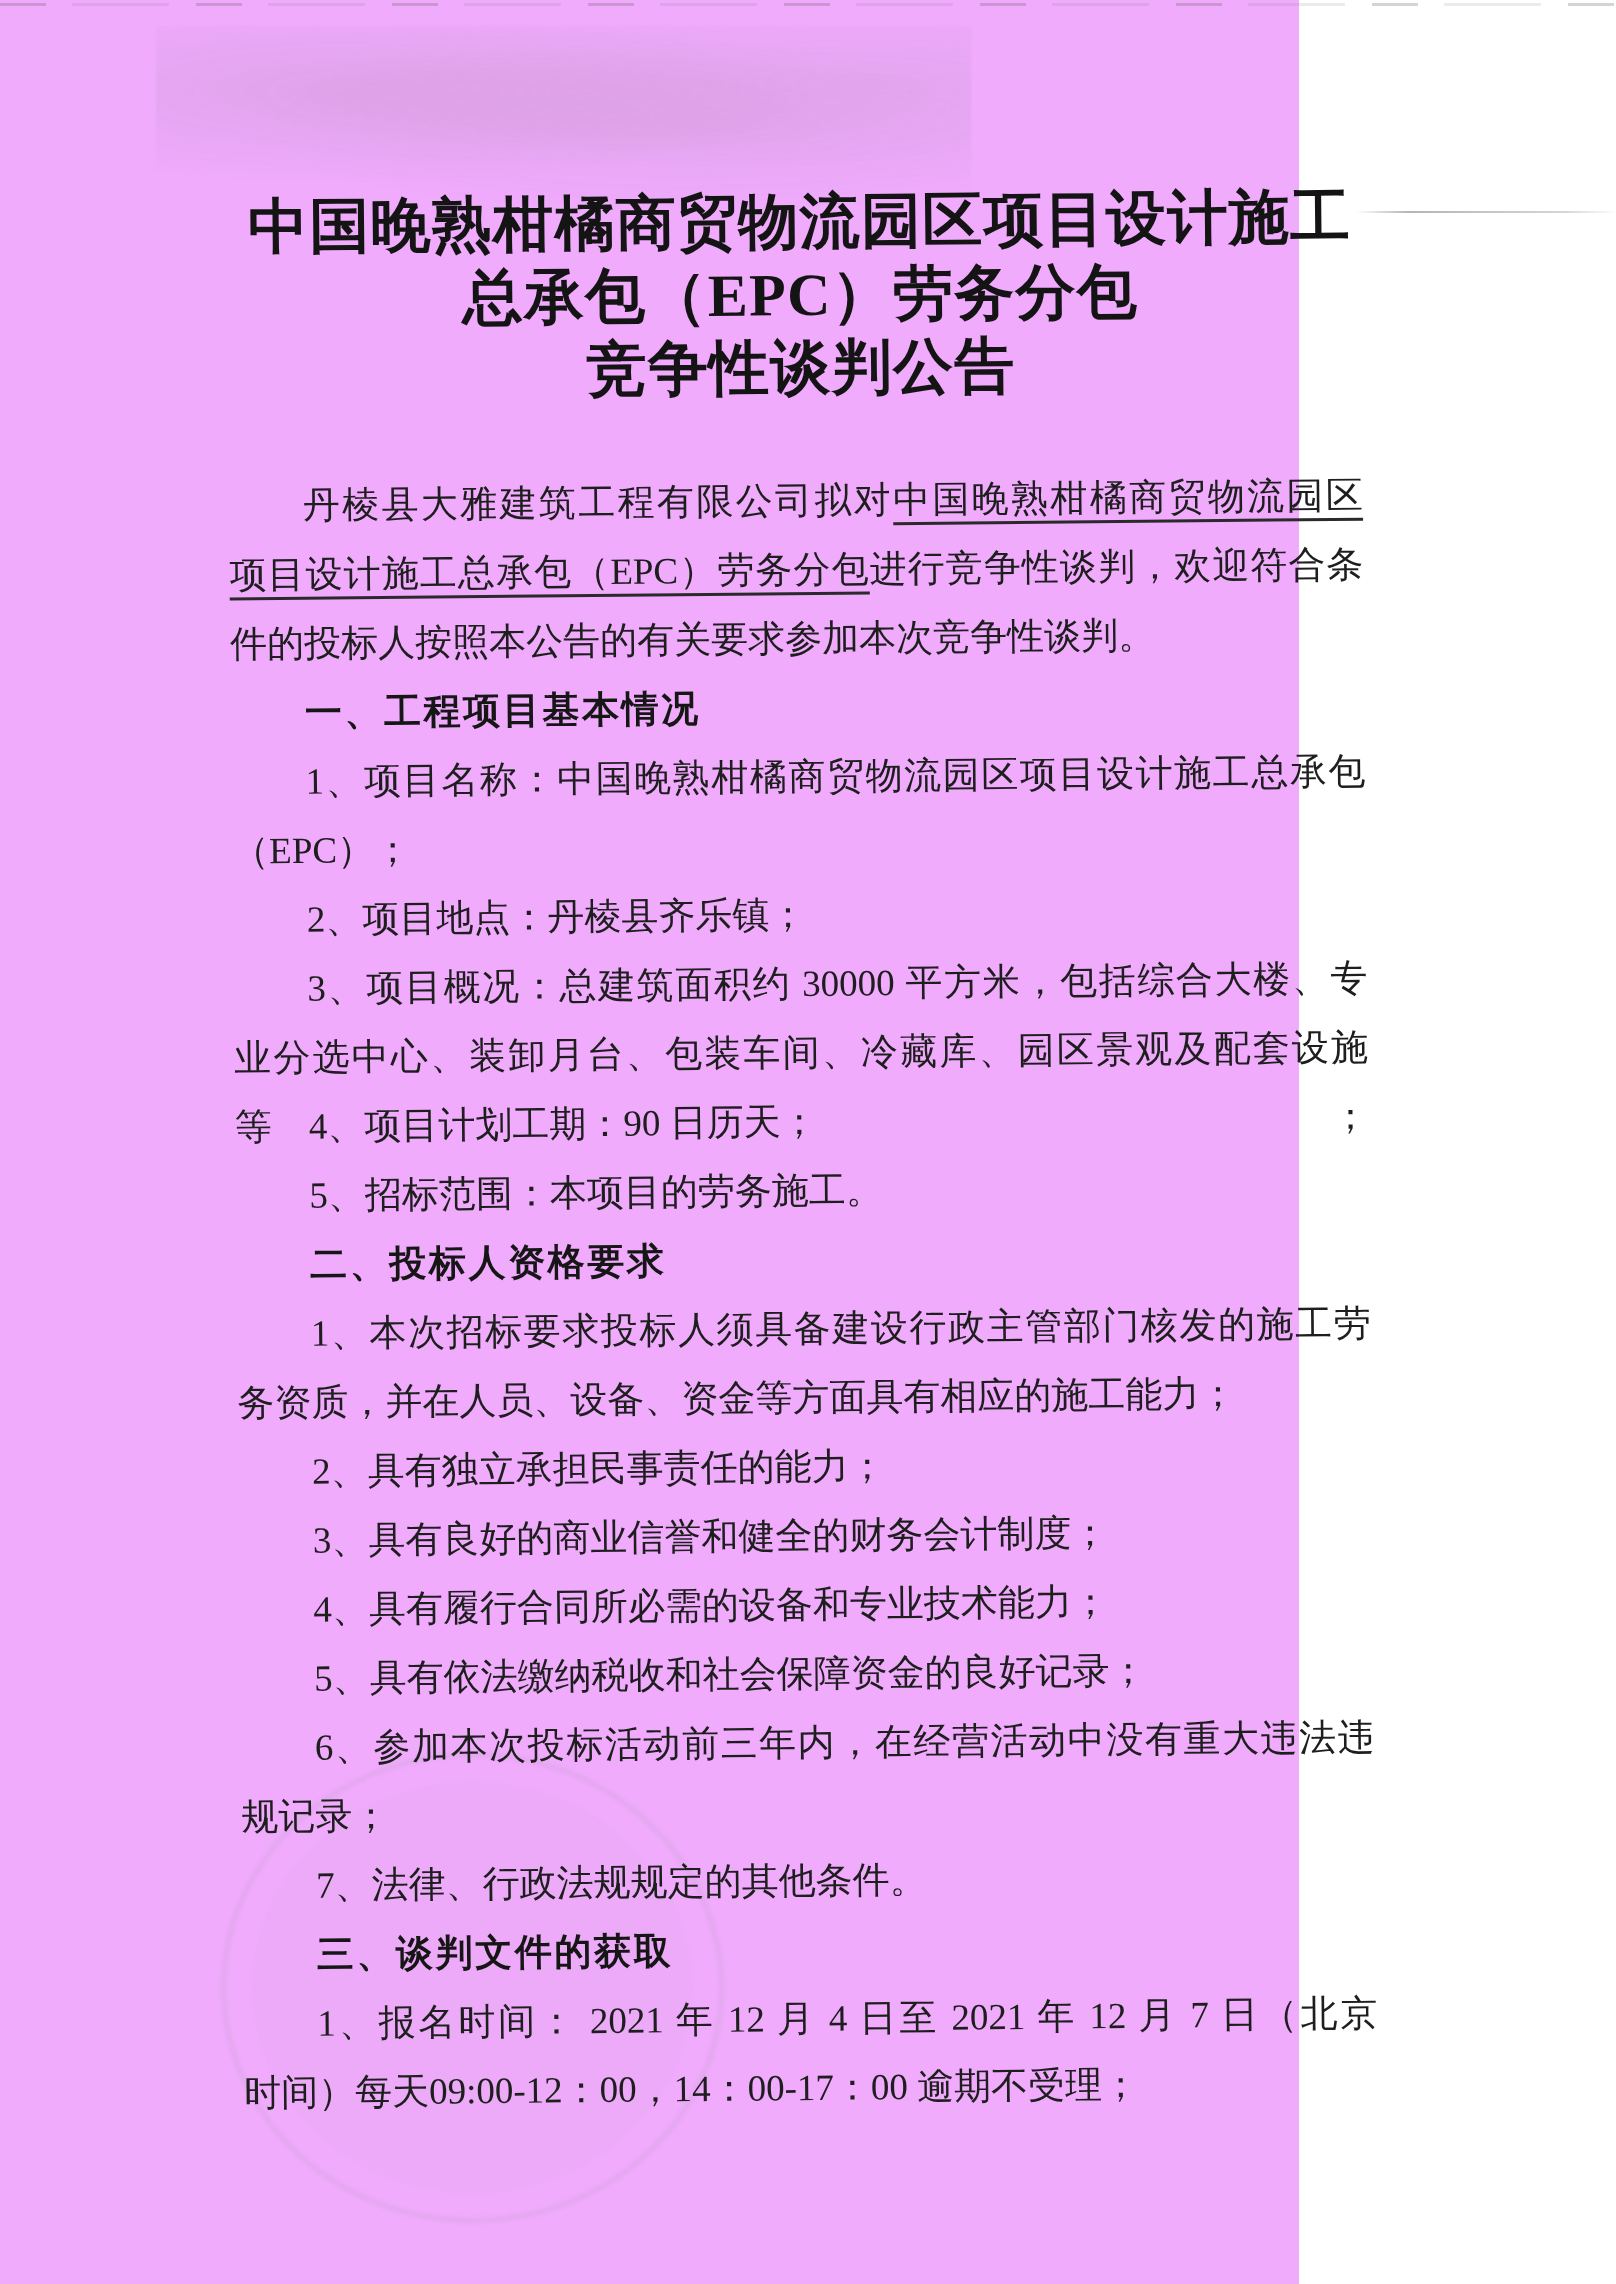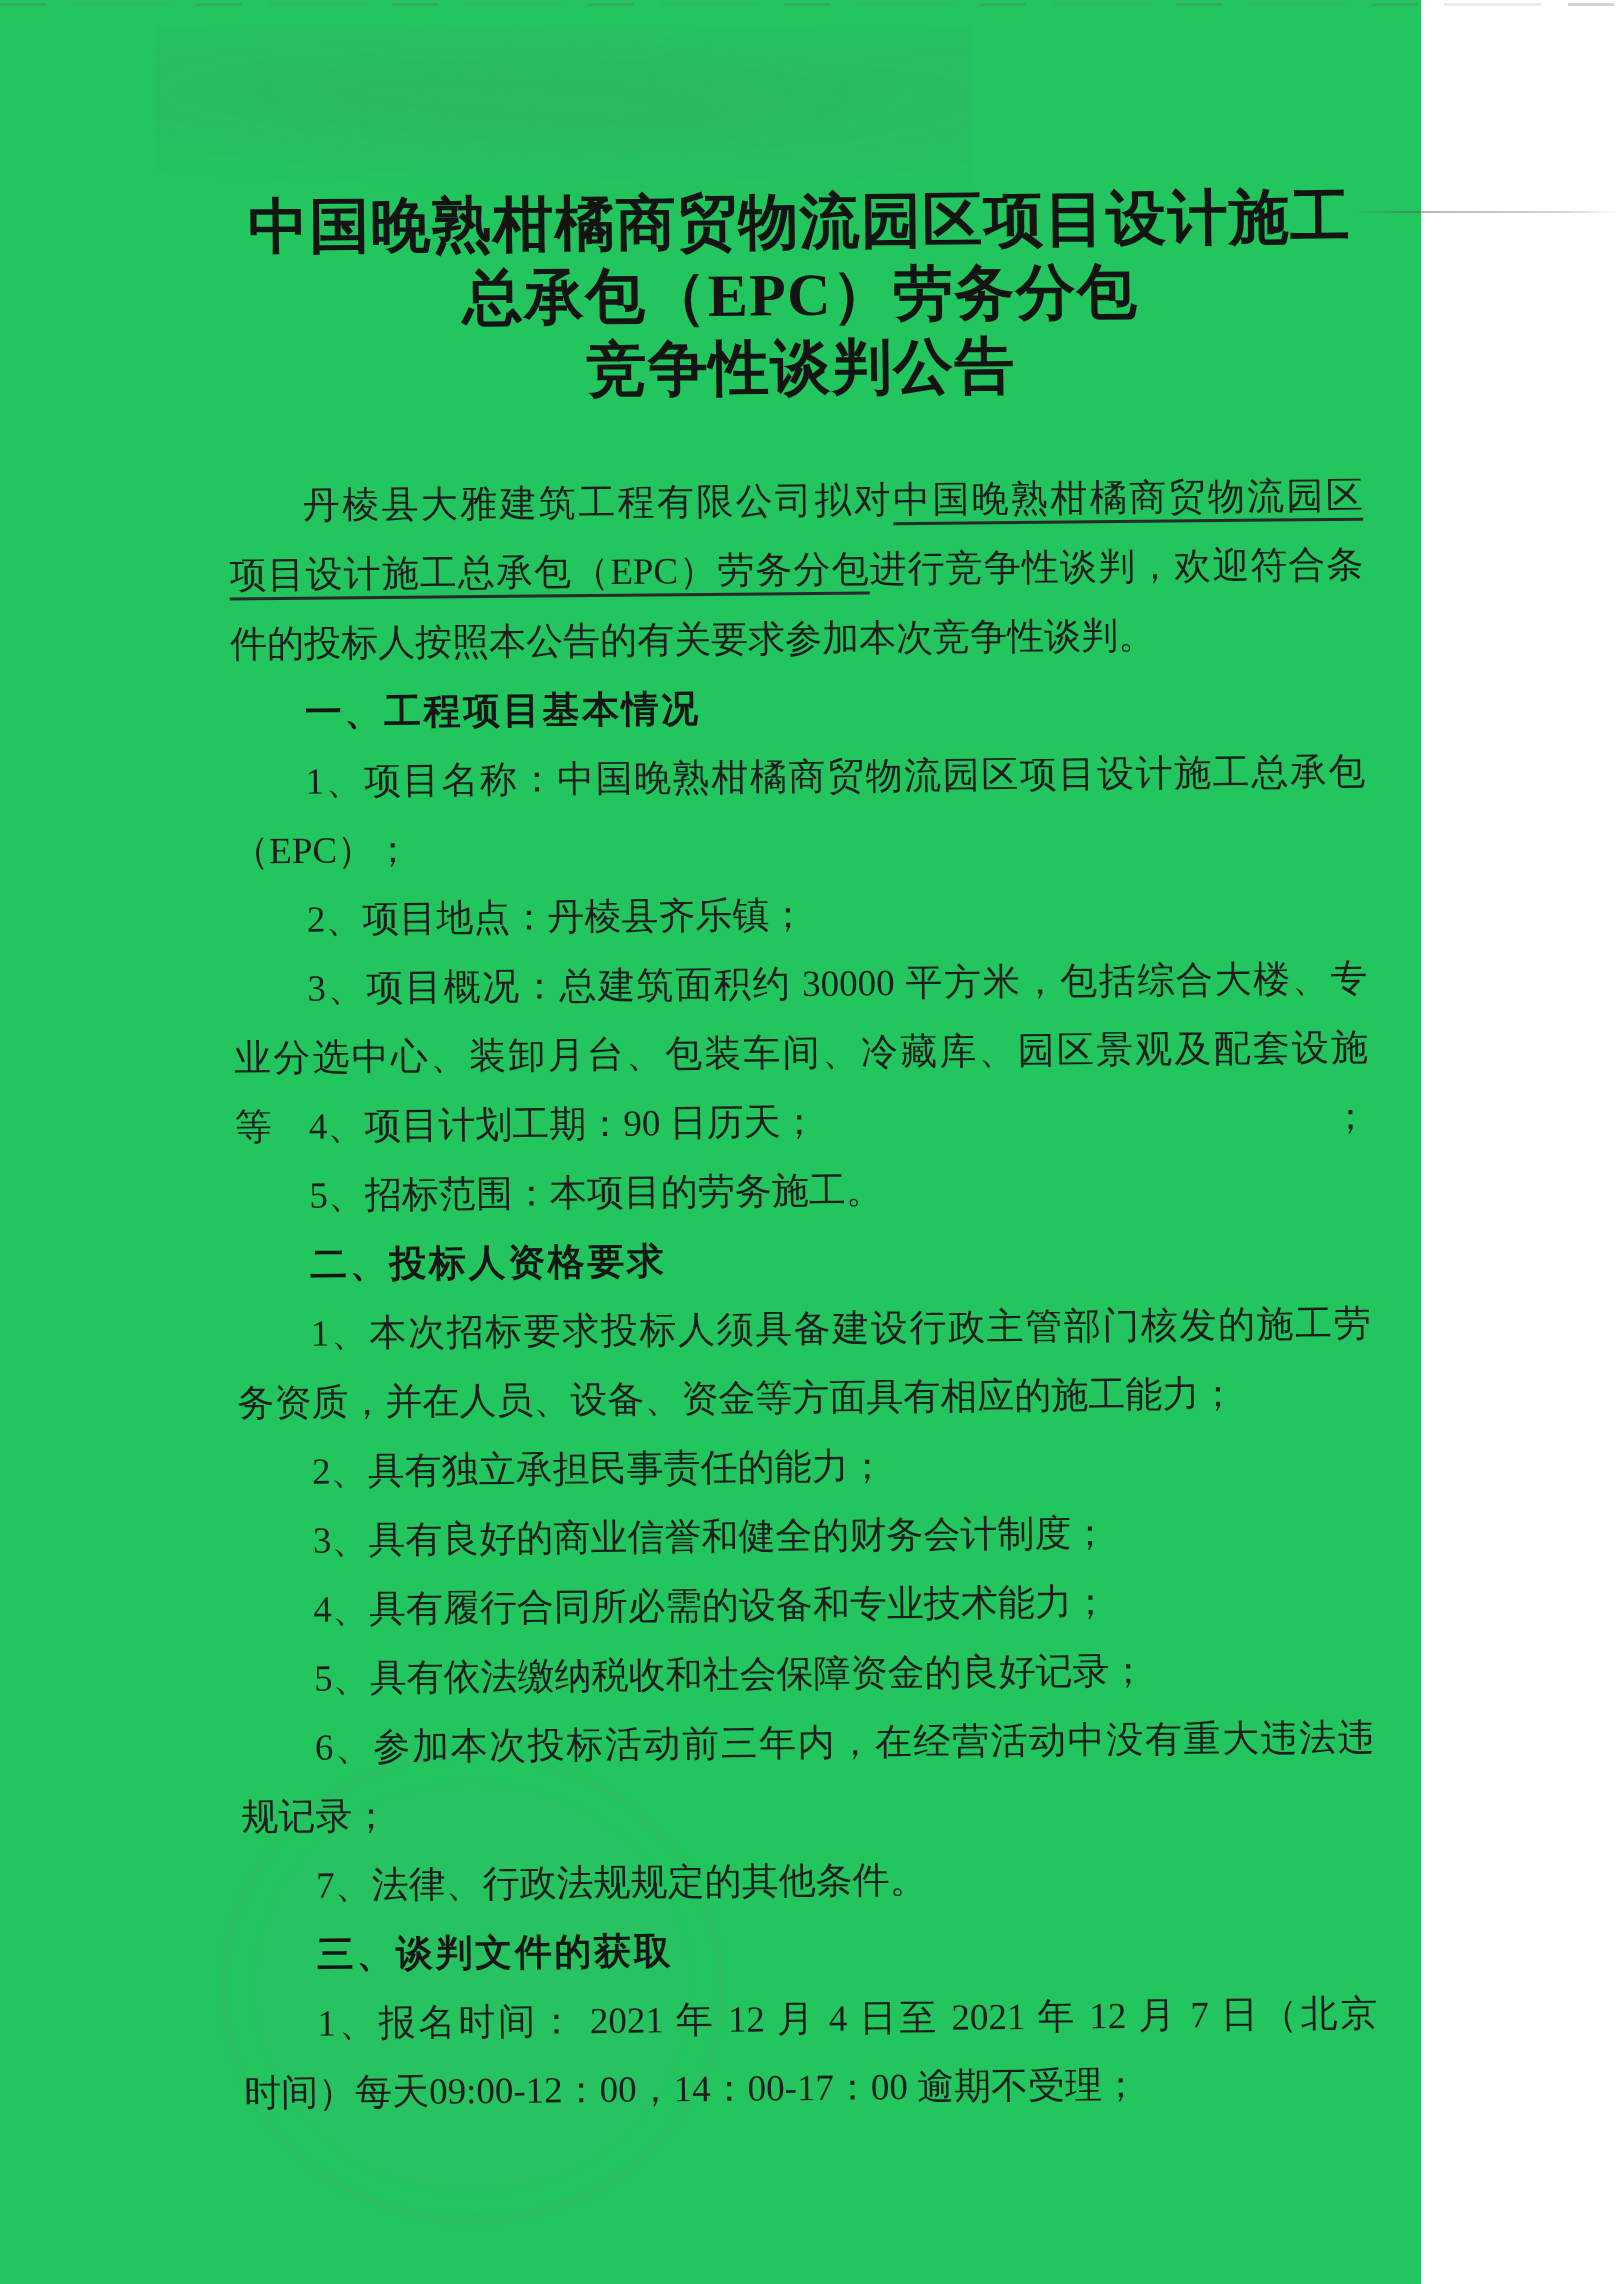--- a/index.html
+++ b/index.html
@@ -3,22 +3,22 @@
 <meta charset="utf-8">
 <style>
   html, body {
     margin: 0; padding: 0;
     width: 1617px; height: 2284px;
     background: #ffffff;
     overflow: hidden;
   }
   .page {
     position: relative;
-    width: 1421px; height: 2284px;
-    background: #22c55e;
+    width: 1299px; height: 2284px;
+    background: #f0abfc;
     font-kerning: none;
   }
   
   .rot {
     position: absolute;
     left: 0; top: 0; width: 1617px; height: 2284px;
     transform: rotate(-0.55deg);
     transform-origin: 50% 50%;
   }
   .doc-title {

